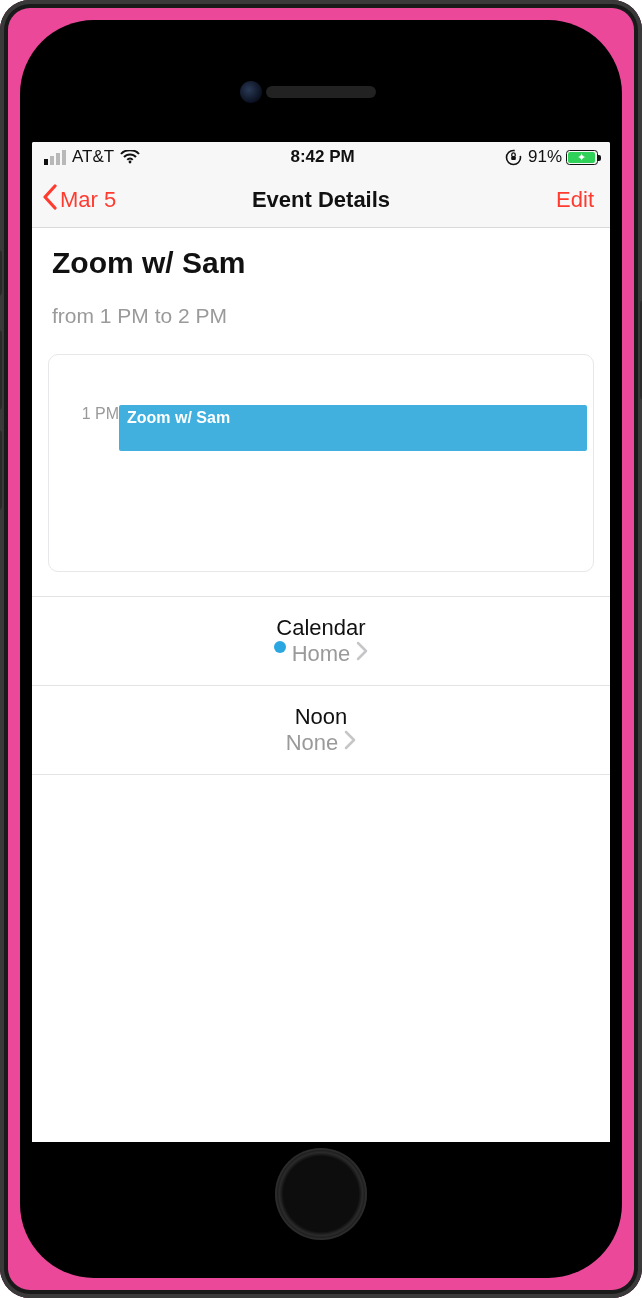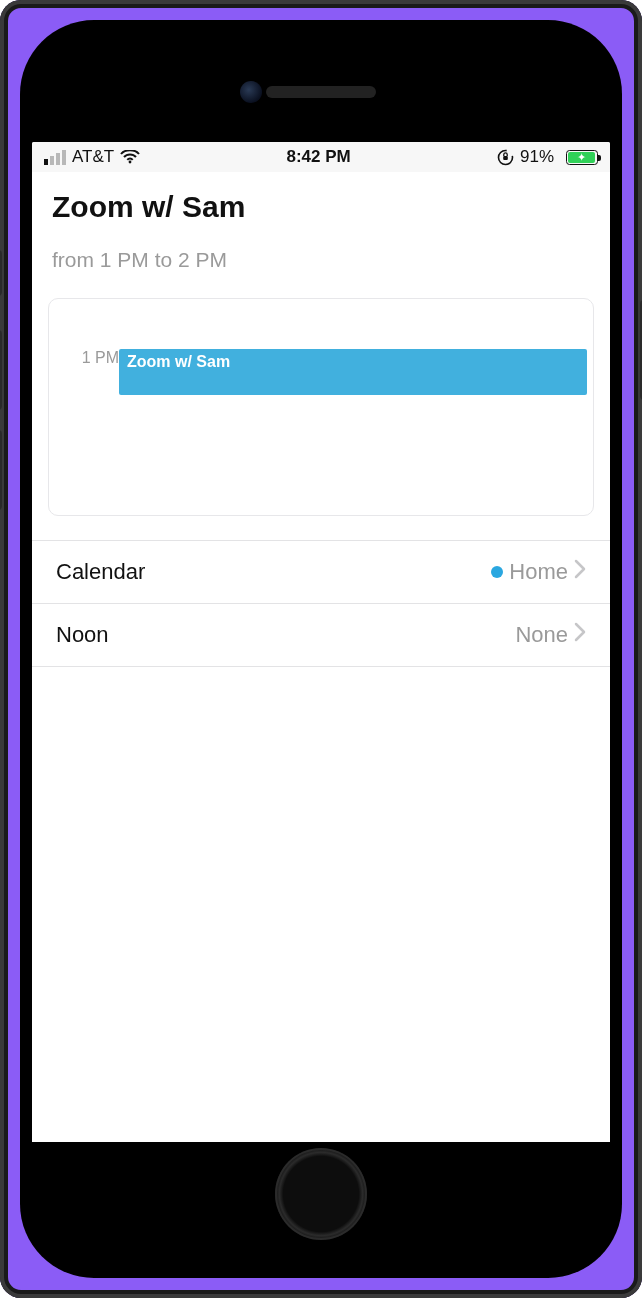--- a/index.html
+++ b/index.html
@@ -6,22 +6,22 @@
   body {
     background: #fff;
     font-family: -apple-system, "Helvetica Neue", Helvetica, Arial, sans-serif;
     display: flex;
     justify-content: center;
     align-items: flex-start;
   }
   .device {
     width: 642px;
     height: 1298px;
-    background: #8b5cf6;
-    border-radius: 21px;
+    background: #ec4899;
+    border-radius: 30px;
     padding: 20px;
     position: relative;
     box-shadow: inset 0 0 0 4px #3a3a3a, inset 0 0 0 8px #1a1a1a;
   }
   .device-inner {
     width: 100%;
     height: 100%;
     background: #000;
     border-radius: 74px;
     padding: 12px;
@@ -85,21 +85,21 @@
   .sb-center { font-weight:600; }
   .signal { display:flex; align-items:flex-end; gap:2px; }
   .signal i { width:4px; background:#b8b8b8; display:block; }
   .signal i.on { background:#111; }
   .signal i:nth-child(1){height:6px}
   .signal i:nth-child(2){height:9px}
   .signal i:nth-child(3){height:12px}
   .signal i:nth-child(4){height:15px}
   .wifi svg { display:block; }
   .lockrot svg, .battery { display:block; }
-  .battery-wrap { display:flex; align-items:center; gap:12px; }
+  .battery-wrap { display:flex; align-items:center; gap:4px; }
   .battery {
     width:32px; height:15px; border:1.5px solid #111; border-radius:3.5px; position:relative;
   }
   .battery::after{
     content:""; position:absolute; right:-4px; top:4px; width:3px; height:6px; background:#111; border-radius:0 2px 2px 0;
   }
   .battery .fill{
     position:absolute; left:1px; top:1px; bottom:1px; width:90%; background:#30d158; border-radius:2px;
     display:flex; align-items:center; justify-content:center;
   }
@@ -155,24 +155,24 @@
     position:absolute; left:70px; right:6px; top:50px; height:46px;
     background:#41b0de; border-radius:2px;
     color:#fff; font-size:16px; font-weight:600;
     padding:4px 8px;
   }
 
   
   .list { margin-top:24px; border-top:1px solid #e3e3e5; }
   .row {
     display:flex; align-items:center; justify-content:space-between;
-    padding:18px 24px; border-bottom:1px solid #e3e3e5;
-    font-size:22px; color:#111;
-  }
-  .row .right { display:flex; align-items:center; gap:6px; color:#9a9a9a; }
+    padding:18px 16px; border-bottom:1px solid #e3e3e5;
+    font-size:22px; color:#111;flex-direction:column;
+  }
+  .row .right { display:flex; align-items:flex-start; gap:6px; color:#9a9a9a; }
   .dot { width:12px; height:12px; border-radius:50%; background:#2aa7e0; }
   .chev svg { stroke:#c6c6c8; }
 
   .spacer { flex:1; background:#fff; }
 
   
   .delete-bar {
     background:#f3f3f3;
     border-top:1px solid #dcdcdc;
     height:72px;
@@ -238,20 +238,32 @@
             <span>91%</span>
             <span class="battery">
               <span class="fill">
                   <span class="bolt">✦</span>
                 </span>
             </span>
           </span>
         </div>
       </div>
 
+      <div class="navbar">
+        <div class="nav-back">
+          <span>
+            <svg width="16" height="26" viewBox="0 0 16 26">
+                <polyline points="13,2 3,13 13,24" fill="none" stroke-width="3.2" stroke-linecap="round" stroke-linejoin="round"></polyline>
+              </svg>
+          </span>
+          <span>Mar 5</span>
+        </div>
+        <div class="nav-title">Event Details</div>
+        <div class="nav-edit">Edit</div>
+      </div>
 
       <div class="content">
         <div class="section-header">
           <div class="event-title">Zoom w/ Sam</div>
         </div>
         <div class="event-sub">
           <div>from 1 PM to 2 PM</div>
         </div>
 
         <div class="timeline-card">

